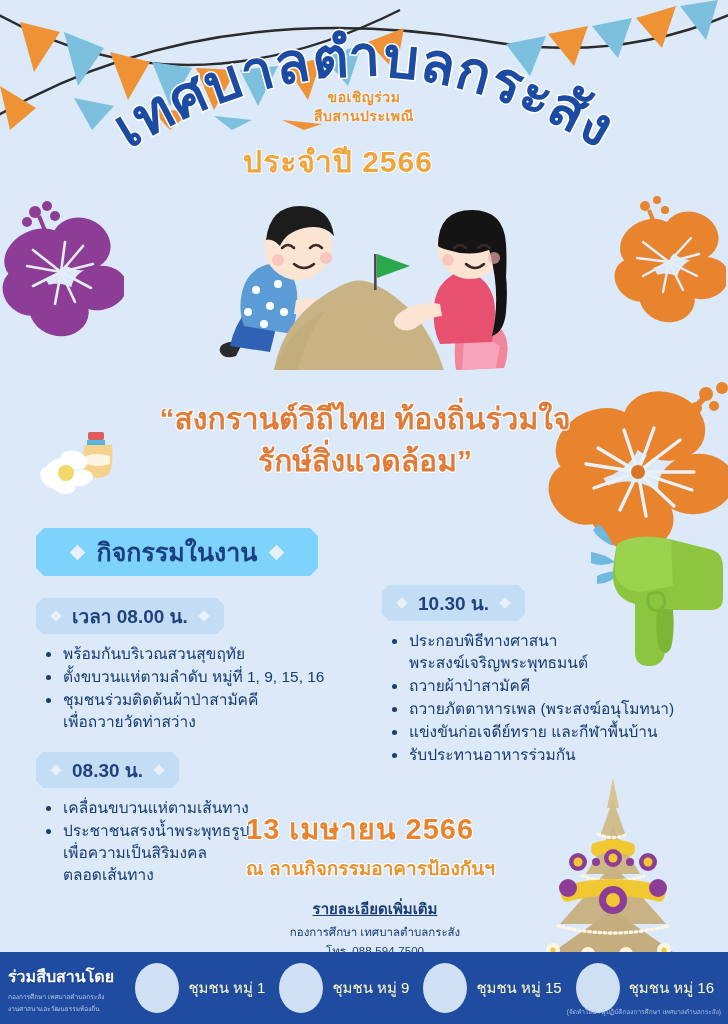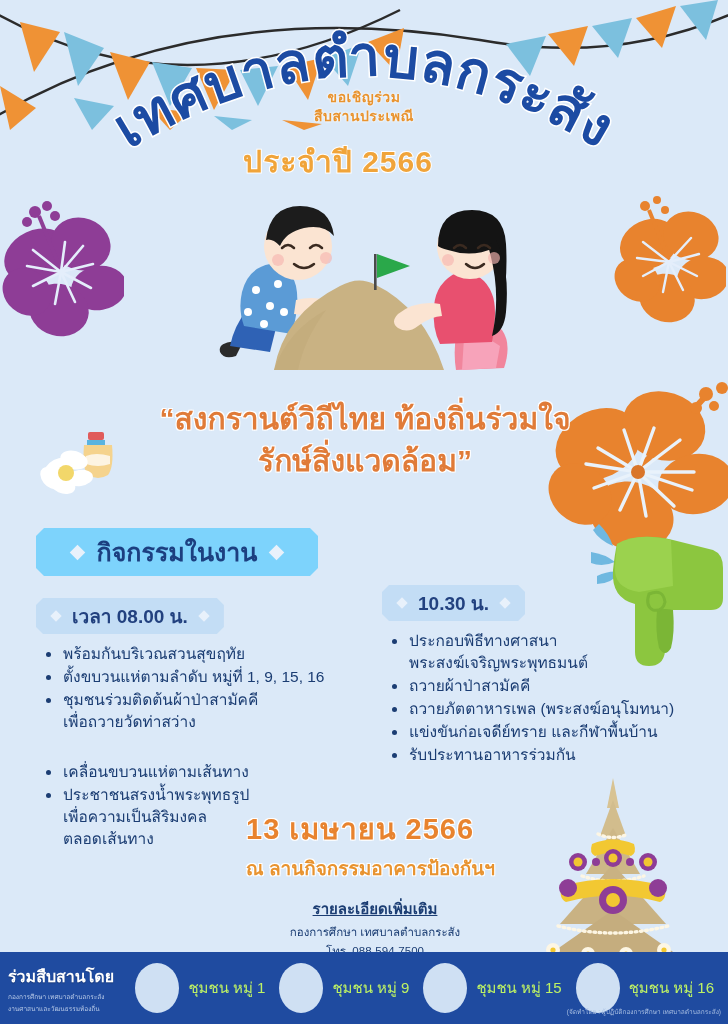--- a/index.html
+++ b/index.html
@@ -129,21 +129,21 @@
     color: #fff; font-size: 16px; font-weight: bold;
     text-shadow: 0 1px 1px rgba(0,0,0,.25);
   }
   .footer-sub { color: #b9cbe8; font-size: 6.5px; line-height: 9px; margin-top: 3px; }
   .communities { display: flex; align-items: center; flex: 1; gap: 0; }
   .community { display: flex; align-items: center; }
   .bubble {
     width: 44px; height: 50px; border-radius: 50%;
     background: #cfe0f3; flex: 0 0 auto;
   }
-  .community .c-label { color: #bef264; font-size: 15px; margin: 0 14px 0 9px; white-space: nowrap; }
+  .community .c-label { color: #fef9c3; font-size: 15px; margin: 0 14px 0 9px; white-space: nowrap; }
   .community.hl .c-label { font-weight: normal; }
   .credit {
     position: absolute; right: 7px; bottom: 7px;
     color: #a9bfe2; font-size: 6.5px;
   }
 </style>
 </head>
 <body>
 
 <div id="poster">
@@ -384,20 +384,25 @@
       <li>พร้อมกันบริเวณสวนสุขฤทัย</li>
       <li>ตั้งขบวนแห่ตามลำดับ หมู่ที่ 1, 9, 15, 16</li>
       <li>
         <span>ชุมชนร่วมติดต้นผ้าป่าสามัคคี</span>
         <span class="sub">เพื่อถวายวัดท่าสว่าง</span>
       </li>
     </ul>
   </div>
 
   <div class="col-left-2">
+    <div class="chip">
+      <span class="diamond sm"></span>
+      <span>08.30 น.</span>
+      <span class="diamond sm"></span>
+    </div>
     <ul class="items">
       <li>เคลื่อนขบวนแห่ตามเส้นทาง</li>
       <li>
         <span>ประชาชนสรงน้ำพระพุทธรูป</span>
         <span class="sub">เพื่อความเป็นสิริมงคล</span>
         <span class="sub">ตลอดเส้นทาง</span>
       </li>
     </ul>
   </div>
 

